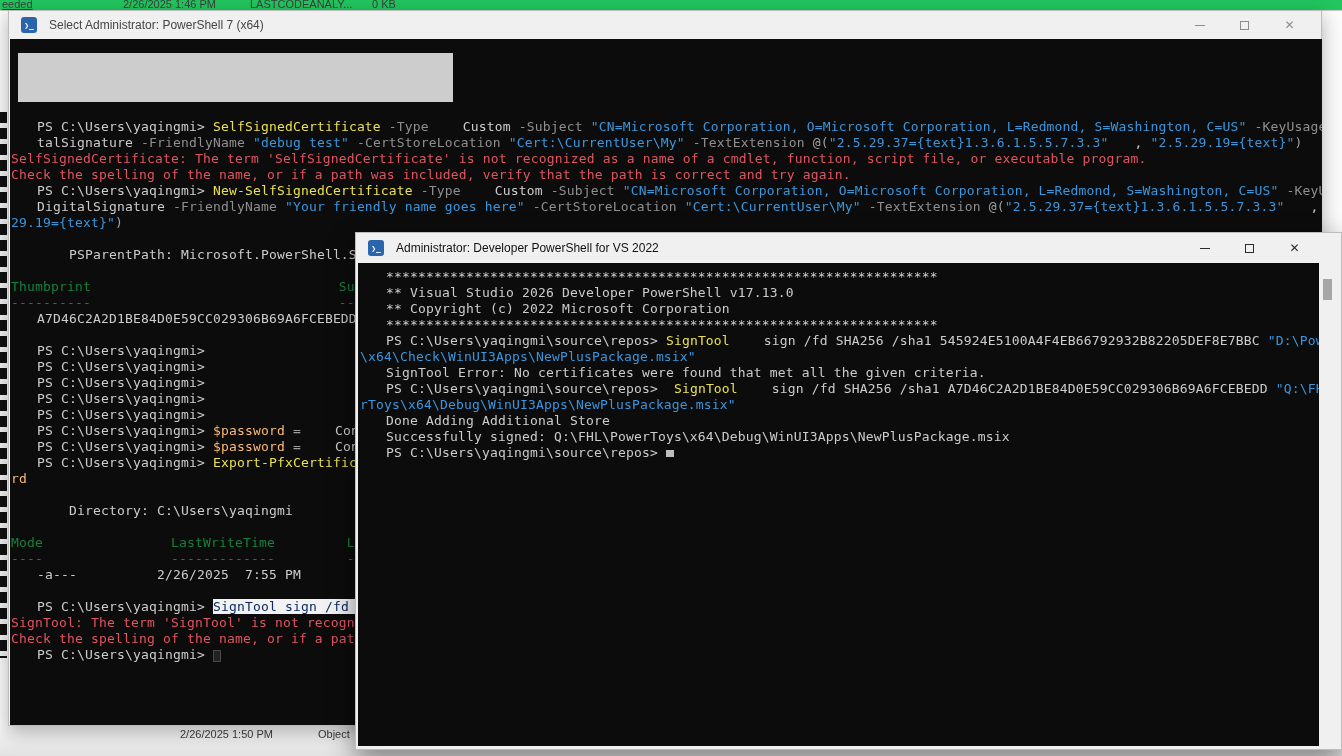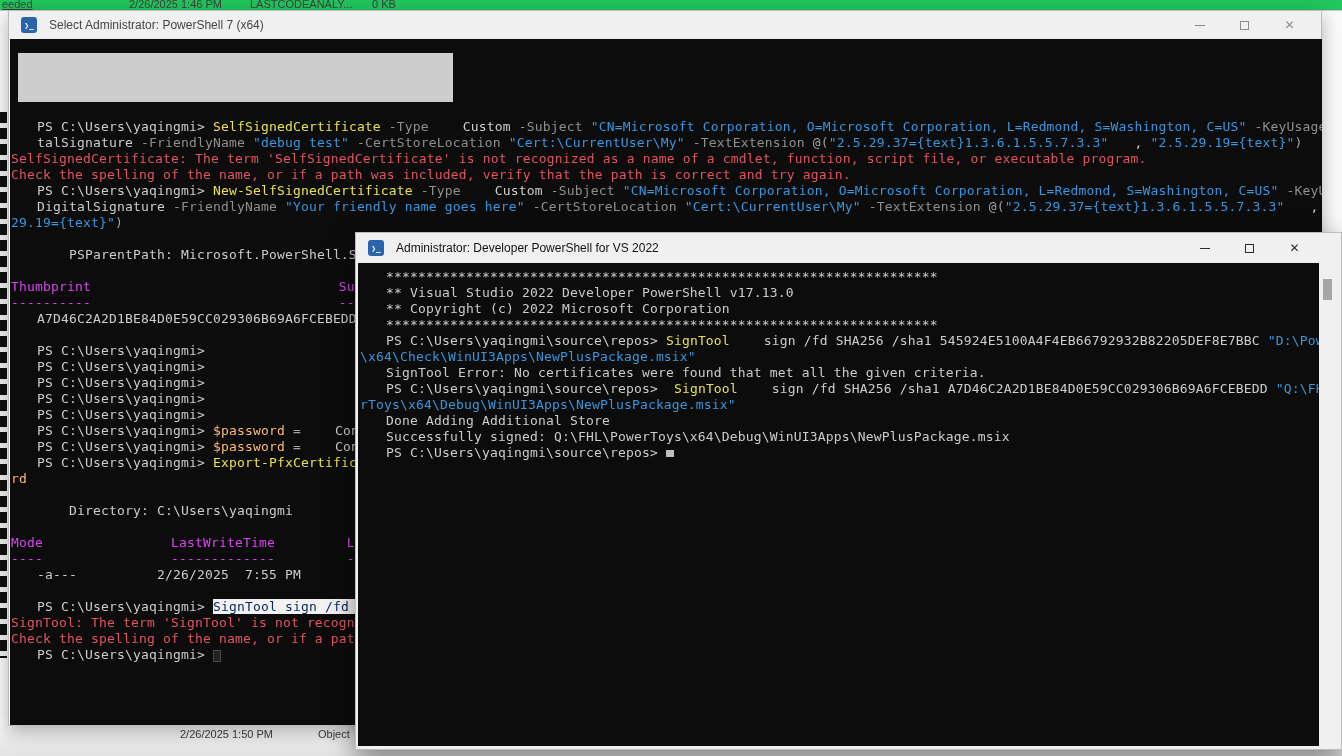--- a/index.html
+++ b/index.html
@@ -42,21 +42,21 @@
   .term { position:absolute; background:#0c0c0c; overflow:hidden;
           font-family:"DejaVu Sans Mono","Liberation Mono", monospace;
           font-size:13px; letter-spacing:.17px; }
   .tline { height:16px; line-height:16px; white-space:pre; overflow:hidden; }
   .seg-fg    { color:#cccccc;padding-left:26px; }
   .seg-cmd   { color:#e9e14e; }
   .seg-param { color:#8f8f8f; }
   .seg-op    { color:#a0a0a0; }
   .seg-str   { color:#3a96dd; }
   .seg-var   { color:#fdba74; }
-  .seg-grn   { color:#d946ef;margin-top:48px; }
+  .seg-grn   { color:#15803d;margin-top:48px; }
   .seg-err   { color:#e05561;text-align:center; }
   .seg-sel   { color:#0c2963; background:#f2f2f2; }
   .seg-notice{ color:#111111; }
   .seg-cur   { display:inline-block; width:8px; height:7px; background:#bdbdbd;
                vertical-align:baseline; }
   .seg-dimcur{ display:inline-block; width:8px; height:12px; background:#222222;
                border:1px solid #484848; vertical-align:middle; }
 
   
   #back-win { left:8px; top:10px; width:1314px; height:716px; }
@@ -76,21 +76,21 @@
   #front-scrollbar { position:absolute; left:963px; top:30px; width:17px;
                      height:483px; background:#f0f0f0; }
   #front-scroll-thumb { position:absolute; left:4px; top:16px; width:9px;
                         height:21px; background:#a6a6a6; }
 </style>
 </head>
 <body>
 
 <div class="abs" id="bg-top">
   <span style="left:2px; text-decoration:underline">eeded</span>
-  <span style="left:129px">2/26/2025 1:46 PM</span>
+  <span style="left:123px">2/26/2025 1:46 PM</span>
   <span style="left:250px">LASTCODEANALY...</span>
   <span style="left:372px">0 KB</span>
 </div>
 <div class="abs" id="bg-bottom">
   <span style="left:180px">2/26/2025 1:50 PM</span>
   <span style="left:318px">Object</span>
 </div>
 <div class="abs" id="left-sliver"></div>
 
 <div class="abs win" id="back-win">
@@ -163,21 +163,21 @@
       <div class="ctl">
           <span class="glyph-max"></span>
         </div>
       <div class="ctl">
           <span class="glyph-close">✕</span>
         </div>
     </div>
   </div>
   <div class="term" id="front-term">
       <div class="tline"><span class="seg-fg">*********************************************************************</span></div>
-      <div class="tline"><span class="seg-fg">** Visual Studio 2022 Developer PowerShell v17.13.0</span></div>
+      <div class="tline"><span class="seg-fg">** Visual Studio 2026 Developer PowerShell v17.13.0</span></div>
       <div class="tline"><span class="seg-fg">** Copyright (c) 2022 Microsoft Corporation</span></div>
       <div class="tline"><span class="seg-fg">*********************************************************************</span></div>
       <div class="tline"><span class="seg-fg">PS C:\Users\yaqingmi\source\repos&gt; </span><span class="seg-cmd">SignTool</span><span class="seg-fg"> sign /fd SHA256 /sha1 545924E5100A4F4EB66792932B82205DEF8E7BBC </span><span class="seg-str">"D:\PowerToys</span></div>
       <div class="tline"><span class="seg-str">\x64\Check\WinUI3Apps\NewPlusPackage.msix"</span></div>
       <div class="tline"><span class="seg-fg">SignTool Error: No certificates were found that met all the given criteria.</span></div>
       <div class="tline"><span class="seg-fg">PS C:\Users\yaqingmi\source\repos&gt;  </span><span class="seg-cmd">SignTool</span><span class="seg-fg"> sign /fd SHA256 /sha1 A7D46C2A2D1BE84D0E59CC029306B69A6FCEBEDD </span><span class="seg-str">"Q:\FHL\Powe</span></div>
       <div class="tline"><span class="seg-str">rToys\x64\Debug\WinUI3Apps\NewPlusPackage.msix"</span></div>
       <div class="tline"><span class="seg-fg">Done Adding Additional Store</span></div>
       <div class="tline"><span class="seg-fg">Successfully signed: Q:\FHL\PowerToys\x64\Debug\WinUI3Apps\NewPlusPackage.msix</span></div>
       <div class="tline"><span class="seg-fg">PS C:\Users\yaqingmi\source\repos&gt; </span><span class="seg-cur"></span></div>

